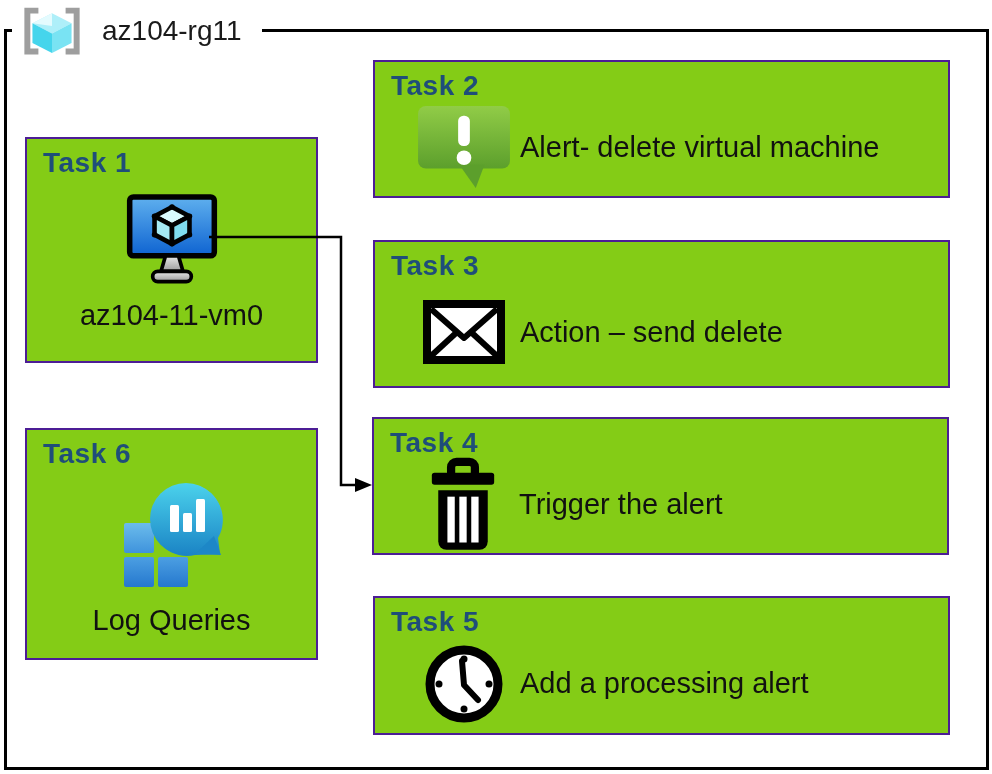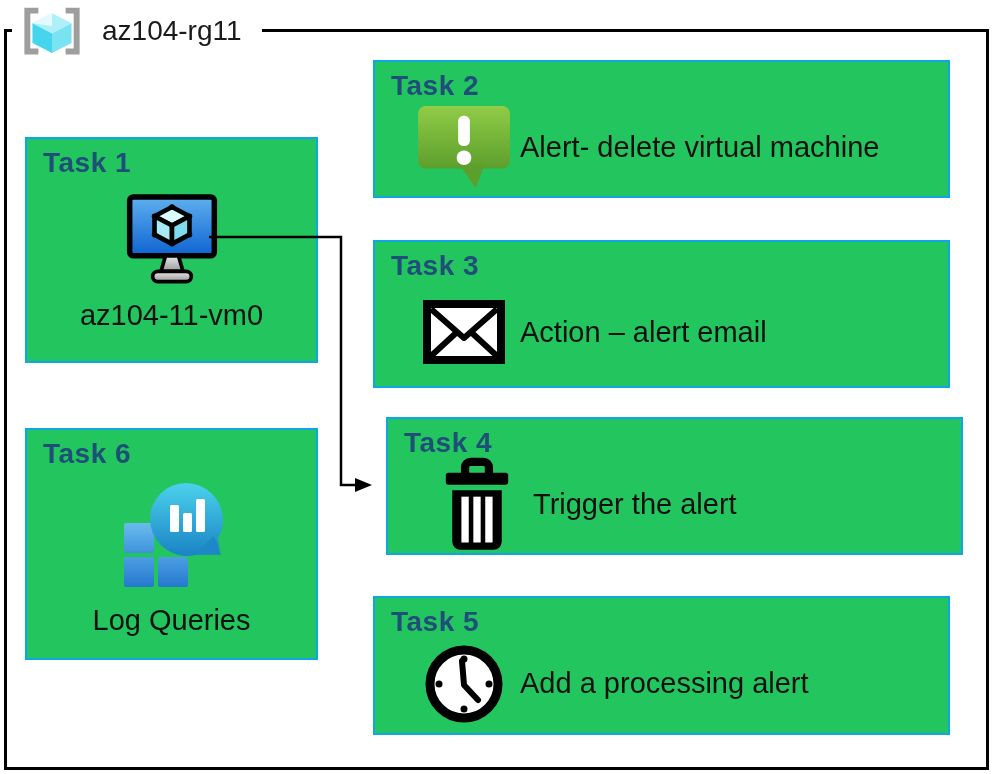--- a/index.html
+++ b/index.html
@@ -30,29 +30,29 @@
     z-index: 3;
   }
   .rg-title {
     font-size: 28px;
     color: #1a1a1a;
     white-space: nowrap;
   }
 
   .card {
     position: absolute;
-    background: #22c55e;
-    border: 2px solid #0ea5e9;
+    background: #84cc16;
+    border: 2px solid #4c1d95;
     z-index: 1;
   }
   .t1 { left: 25px;  top: 137px; width: 293px; height: 226px; padding-left: 48px; }
   .t6 { left: 25px;  top: 428px; width: 293px; height: 232px; }
   .t2 { left: 373px; top: 60px;  width: 577px; height: 138px; }
   .t3 { left: 373px; top: 240px; width: 577px; height: 148px; }
-  .t4 { left: 386px; top: 417px; width: 577px; height: 138px; }
+  .t4 { left: 372px; top: 417px; width: 577px; height: 138px; }
   .t5 { left: 373px; top: 596px; width: 577px; height: 139px; text-align: right; }
 
   .task-title {
     position: absolute;
     left: 16px; top: 8px;
     font-size: 28px;
     font-weight: bold;
     color: #1F4E79;
     letter-spacing: 0.5px;
   }
@@ -172,21 +172,21 @@
     <div class="task-title">Task 3</div>
     <div class="task-row">
       <div class="icon-slot">
         <svg width="82" height="64" viewBox="0 0 82 64">
           <rect x="4" y="4" width="74" height="56" fill="#fff" stroke="#000" stroke-width="8"></rect>
           <path d="M8,9 L41,38 L74,9" fill="none" stroke="#000" stroke-width="6" stroke-linejoin="round"></path>
           <path d="M8,56 L33,33" fill="none" stroke="#000" stroke-width="6"></path>
           <path d="M74,56 L49,33" fill="none" stroke="#000" stroke-width="6"></path>
         </svg>
       </div>
-      <div class="task-label">Action – alert email</div>
+      <div class="task-label">Action – send delete</div>
     </div>
   </div>
 
   <div class="card t4">
     <div class="task-title">Task 4</div>
     <div class="task-row">
       <div class="icon-slot">
         <svg width="66" height="94" viewBox="0 0 72 100">
           <rect x="23" y="4" width="26" height="18" rx="6" fill="none" stroke="#000" stroke-width="9"></rect>
           <rect x="2" y="16" width="68" height="13" rx="3" fill="#000"></rect>

